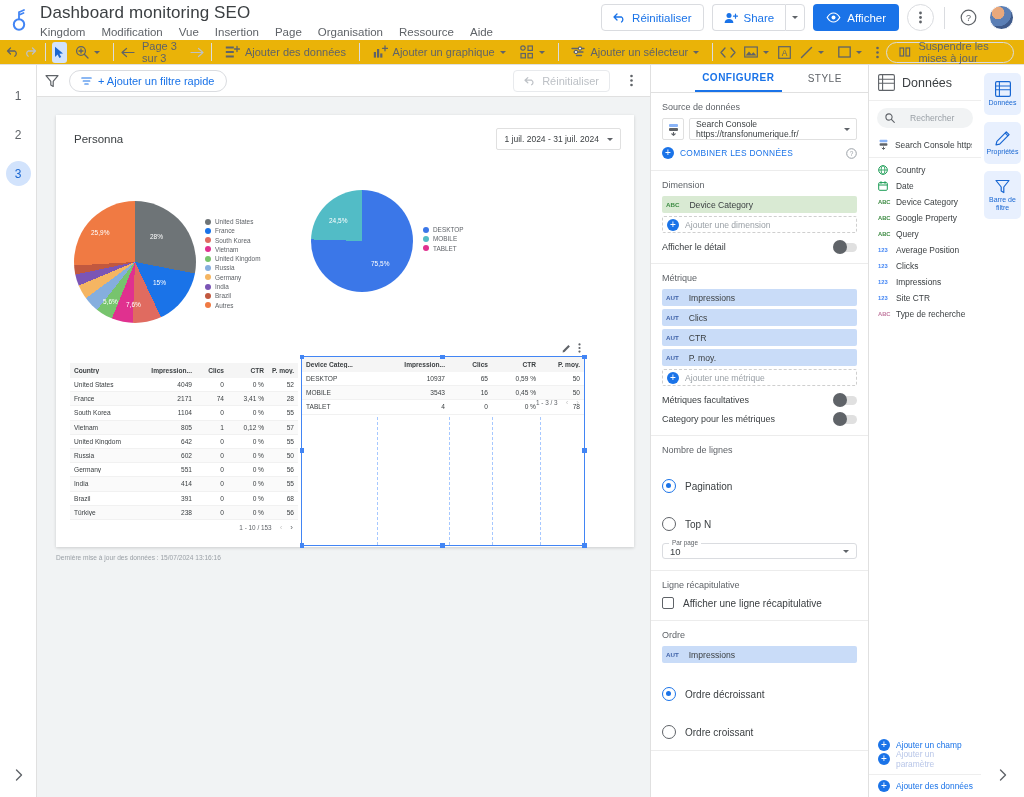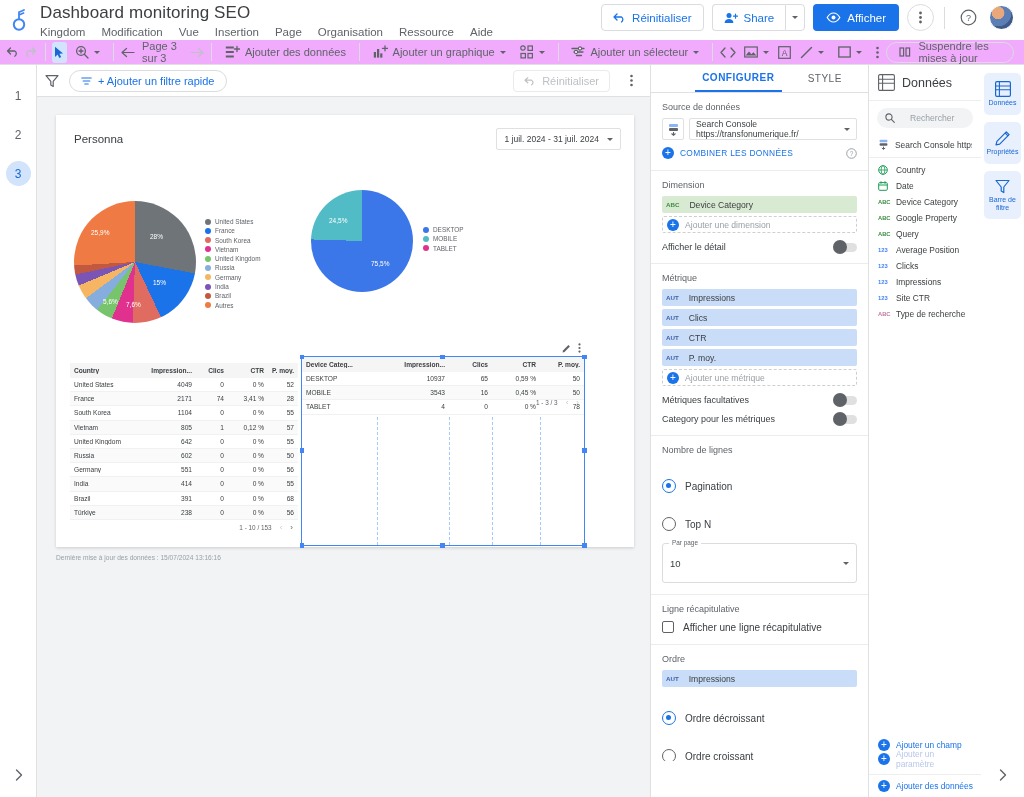--- a/index.html
+++ b/index.html
@@ -52,21 +52,21 @@
   .avatar {
     width: 25px; height: 25px; border-radius: 50%;
     background: radial-gradient(circle at 35% 30%, #e8a87c 0 28%, #5b7fb5 30% 60%, #3f5a8a 62% 100%);
     border: 1px solid #fff; cursor: pointer;
   }
   .hdr-div { width: 1px; height: 22px; background: #dadce0; margin: 0 2px; }
 
   
   .toolbar {
     position: absolute; top: 40px; left: 0; width: 1024px; height: 25px;
-    background: #f0abfc; border-bottom: 1px solid #e0e0e0;
+    background: #eab308; border-bottom: 1px solid #e0e0e0;
     display: flex; align-items: center; padding-left: 6px; gap: 2px;
   }
   .tb-icon {
     width: 22px; height: 21px; display: flex; align-items: center; justify-content: center;
     cursor: pointer; border-radius: 3px; color: #5f6368;
   }
   .tb-icon.active { background: #d2e3fc; color: #1967d2; }
   .tb-item {
     display: flex; align-items: center; gap: 5px; height: 21px; padding: 0 6px;
     font-size: 11px; color: #5f6368; cursor: pointer; border-radius: 3px; white-space: nowrap;
@@ -208,21 +208,21 @@
   .tog-row { display: flex; align-items: center; justify-content: space-between; margin-top: 9px; }
   .tog-lbl { font-size: 9px; color: #3c4043; }
   .toggle { width: 24px; height: 9px; border-radius: 5px; background: #e0e0e0; position: relative; cursor: pointer; }
   .toggle::after { content: ""; position: absolute; left: 0; top: -2.5px; width: 14px; height: 14px; border-radius: 50%; background: #5f6368; }
   .radio-row { display: flex; align-items: center; gap: 9px; margin-top: 24px; cursor: pointer; }
   .radio { width: 14px; height: 14px; border-radius: 50%; border: 1.6px solid #5f6368; flex: none; position: relative; }
   .radio.on { border-color: #1a73e8; }
   .radio.on::after { content: ""; position: absolute; left: 2.8px; top: 2.8px; width: 5.4px; height: 5.4px; border-radius: 50%; background: #1a73e8; }
   .radio-lbl { font-size: 10px; color: #3c4043; }
   .field-box {
-    margin-top: 12px; height: 40px; border: 1px solid #dadce0; border-radius: 3px;
+    margin-top: 12px; height: 16px; border: 1px solid #dadce0; border-radius: 3px;
     position: relative; display: flex; align-items: center; justify-content: space-between; padding: 0 7px;
   }
   .field-cap { position: absolute; top: -5px; left: 6px; background: #fff; padding: 0 3px; font-size: 6.4px; color: #5f6368; }
   .field-val { font-size: 9.5px; color: #3c4043; }
   .chk-row { display: flex; align-items: center; gap: 9px; margin-top: 7px; cursor: pointer; }
   .chk { width: 12px; height: 12px; border: 1.6px solid #5f6368; border-radius: 2px; flex: none; }
 
   
   .data-panel {
     position: absolute; left: 868px; top: 65px; width: 113px; height: 732px;

